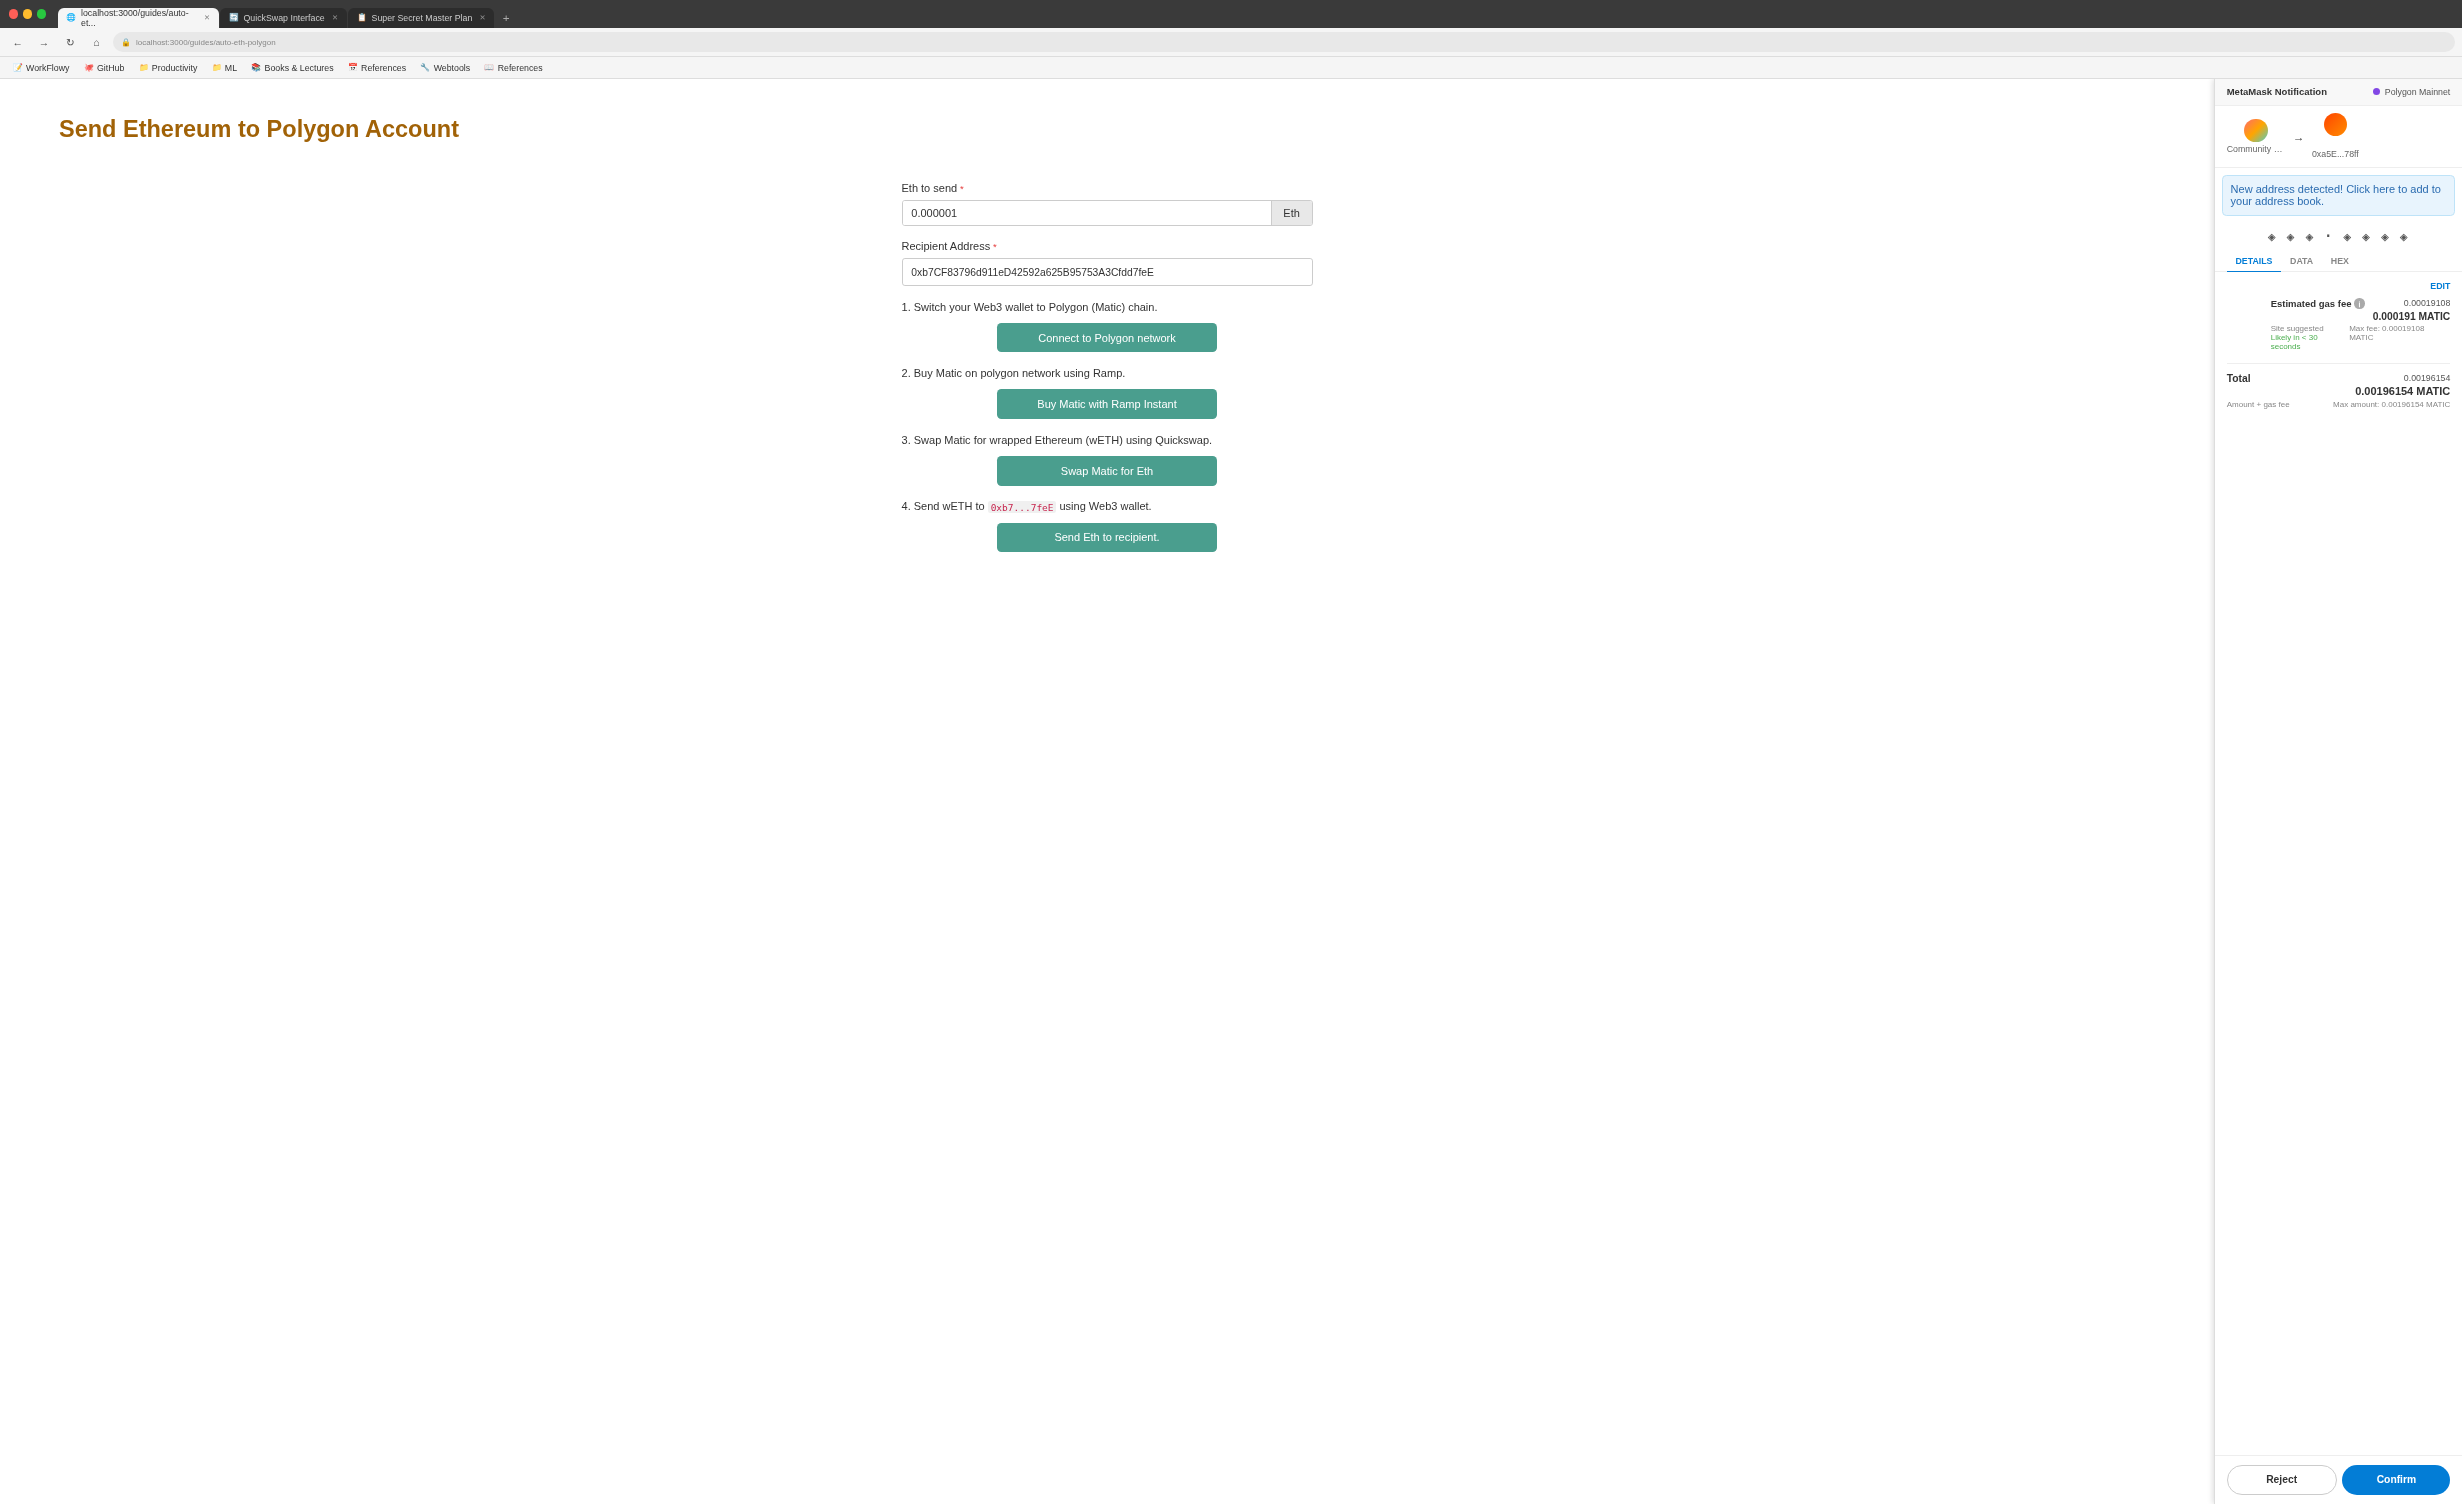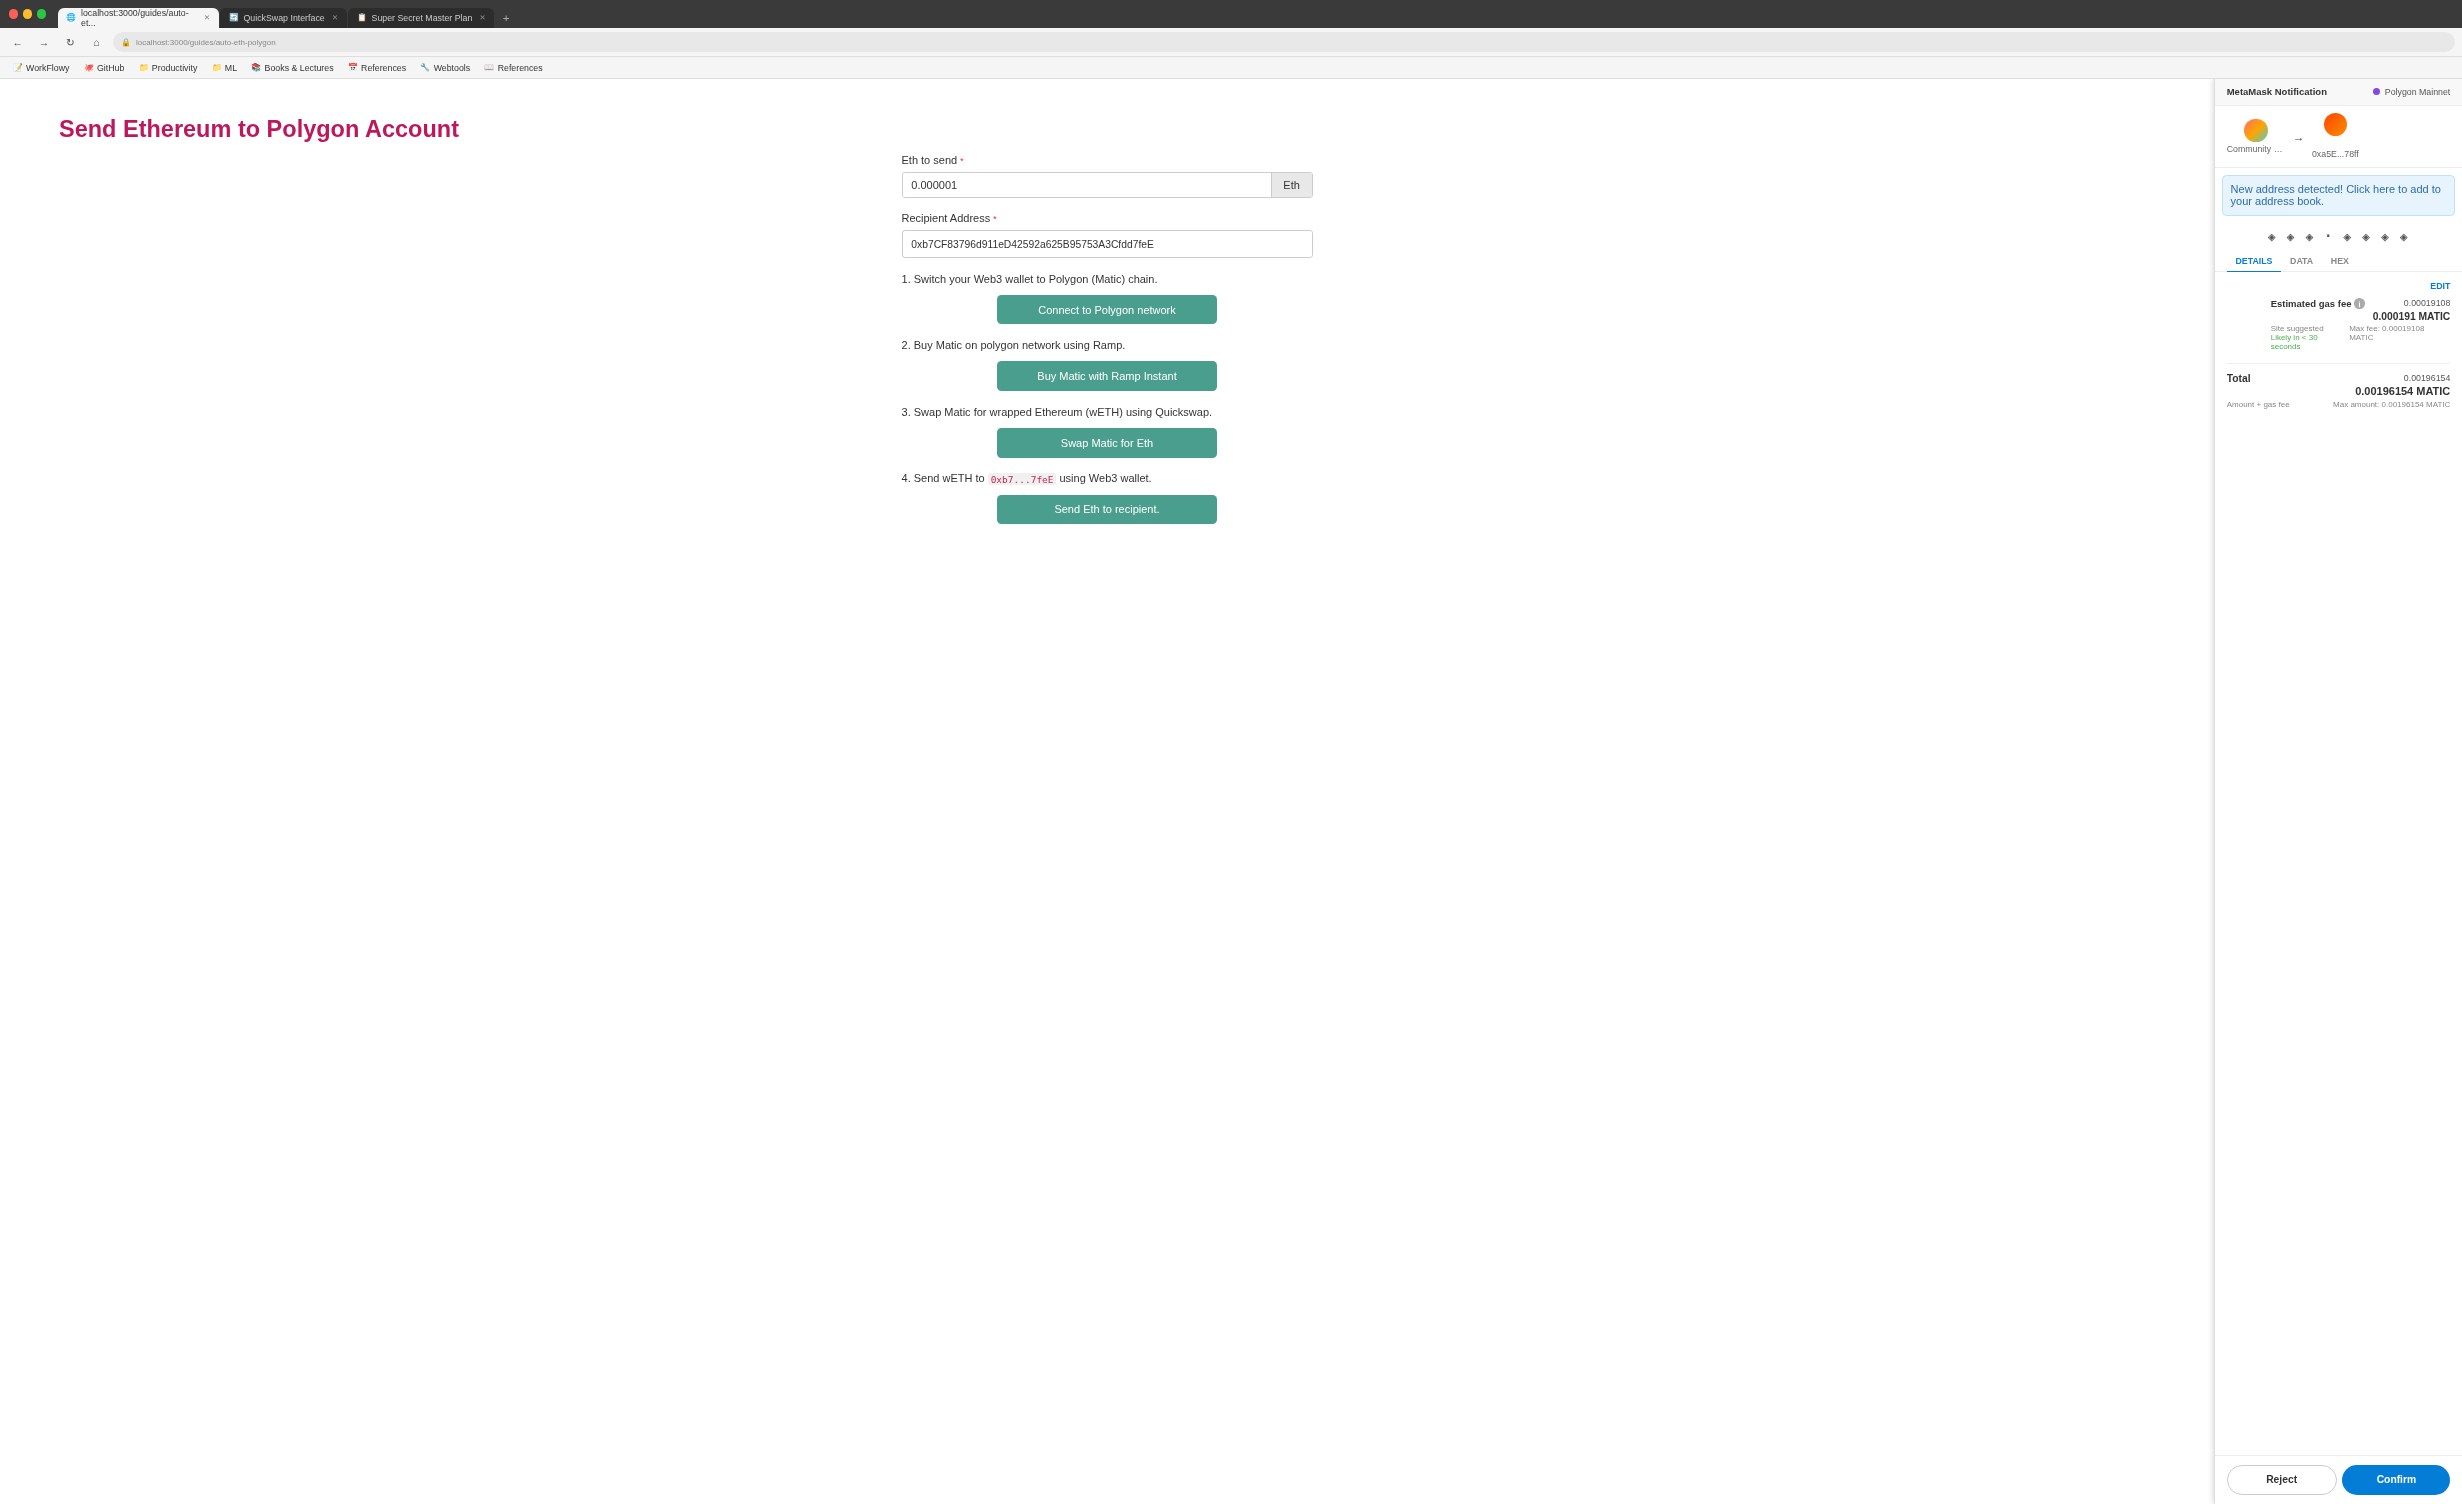--- a/index.html
+++ b/index.html
@@ -140,22 +140,22 @@
     .page-content {
       flex: 1;
       background: white;
       overflow-y: auto;
       padding: 37px 59px;
     }
 
     .page-title {
       font-size: 23.5px;
       font-weight: 700;
-      color: #be185d;
-      margin-bottom: 11px;
+      color: #a16207;
+      margin-bottom: 39px;
     }
 
     .form-section {
       max-width: 411px;
       margin: 0 auto;
     }
 
     .form-field {
       margin-bottom: 14.7px;
     }

